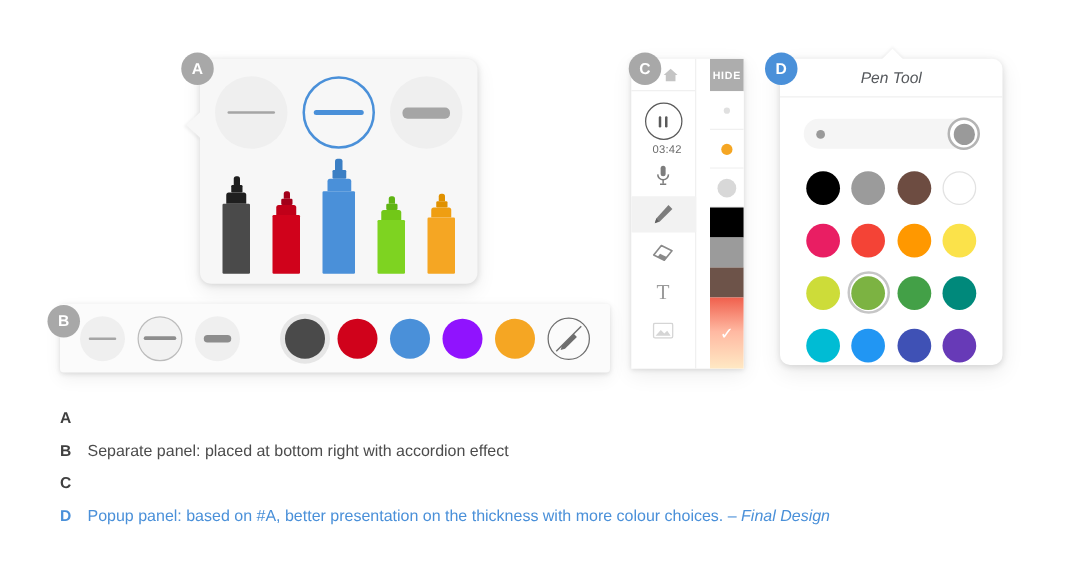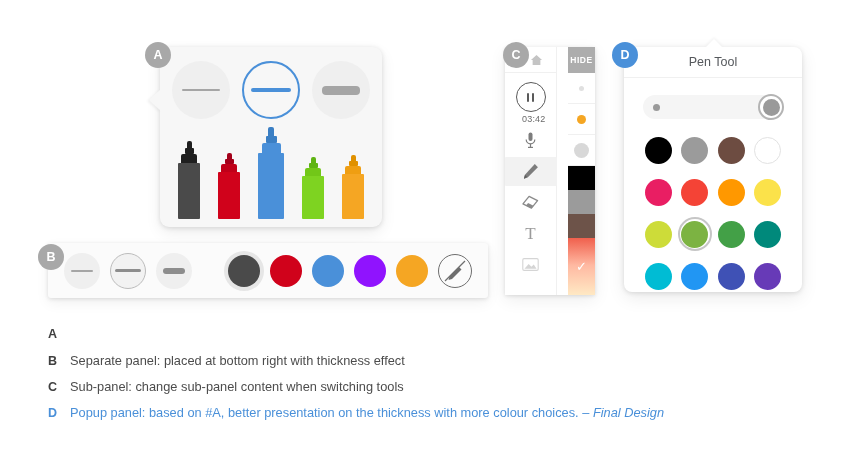--- a/index.html
+++ b/index.html
@@ -204,20 +204,21 @@
     border-right: 9px solid transparent;
     border-bottom: 9px solid #ffffff;
     filter: drop-shadow(0 -2px 1px rgba(0,0,0,.04));
   }
   .d-title {
     height: 30px;
     display: flex; align-items: center; justify-content: center;
     font-size: 12.5px;
     color: #55585c;
     border-bottom: 1px solid #f0f0f0;
+    font-style: italic;
   }
   .d-slider {
     margin: 17px auto 0;
     width: 140px; height: 24px;
     background: #f5f5f5;
     border-radius: 12px;
     display: flex; align-items: center; justify-content: space-between;
     padding: 0 10px;
     box-sizing: border-box;
     position: relative;
@@ -505,25 +506,24 @@
         </div>
     </div>
   </div>
 
   <div id="captions">
     <div class="cap-row">
       <div class="cap-key">A</div>
     </div>
     <div class="cap-row">
       <div class="cap-key">B</div>
-      <div class="cap-txt">Separate panel: placed at bottom right with thickness effect</div>
+      <div class="cap-txt">Separate panel: placed at bottom right with accordion effect</div>
     </div>
     <div class="cap-row">
       <div class="cap-key">C</div>
-      <div class="cap-txt">Sub-panel: change sub-panel content when switching tools</div>
     </div>
     <div class="cap-row final">
       <div class="cap-key">D</div>
       <div class="cap-txt"><span>Popup panel: based on #A, better presentation on the thickness with more colour choices. – </span><span class="cap-em">Final Design</span></div>
     </div>
   </div>
 
 </div>
 
 </body></html>

